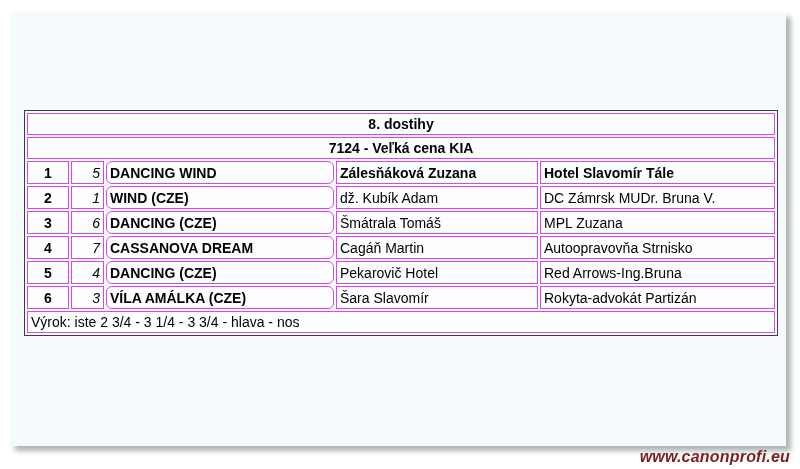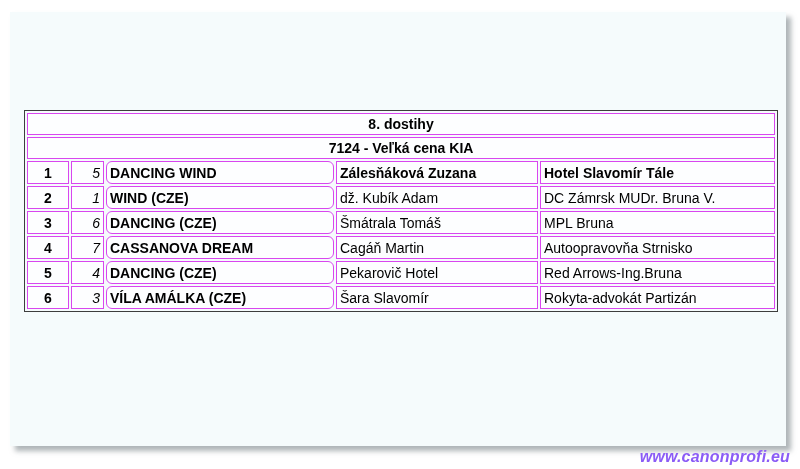--- a/index.html
+++ b/index.html
@@ -60,21 +60,21 @@
   td.horse-cell { font-weight: bold; border-radius: 6px; }
   tr.winner td.jockey-cell,
   tr.winner td.owner-cell { font-weight: bold; }
   .watermark {
     position: absolute;
     right: 10px;
     bottom: 3px;
     font-size: 16px;
     font-style: italic;
     font-weight: bold;
-    color: #8b5cf6;
+    color: #7f1d1d;
     text-decoration: none;
     letter-spacing: 0.2px;
   }
 </style>
 </head>
 <body>
 
 <div class="card">
   <table class="race-table">
     <colgroup>
@@ -104,21 +104,21 @@
         <td class="startno-cell">1</td>
         <td class="horse-cell">WIND (CZE)</td>
         <td class="jockey-cell">dž. Kubík Adam</td>
         <td class="owner-cell">DC Zámrsk MUDr. Bruna V.</td>
       </tr>
       <tr class="data-row">
         <td class="place-cell">3</td>
         <td class="startno-cell">6</td>
         <td class="horse-cell">DANCING (CZE)</td>
         <td class="jockey-cell">Šmátrala Tomáš</td>
-        <td class="owner-cell">MPL Bruna</td>
+        <td class="owner-cell">MPL Zuzana</td>
       </tr>
       <tr class="data-row">
         <td class="place-cell">4</td>
         <td class="startno-cell">7</td>
         <td class="horse-cell">CASSANOVA DREAM</td>
         <td class="jockey-cell">Cagáň Martin</td>
         <td class="owner-cell">Autoopravovňa Strnisko</td>
       </tr>
       <tr class="data-row">
         <td class="place-cell">5</td>
@@ -128,17 +128,20 @@
         <td class="owner-cell">Red Arrows-Ing.Bruna</td>
       </tr>
       <tr class="data-row">
         <td class="place-cell">6</td>
         <td class="startno-cell">3</td>
         <td class="horse-cell">VÍLA AMÁLKA (CZE)</td>
         <td class="jockey-cell">Šara Slavomír</td>
         <td class="owner-cell">Rokyta-advokát Partizán</td>
       </tr>
 
+      <tr>
+        <td class="verdict-cell" colspan="5">Výrok: iste 2 3/4 - 3 1/4 - 3 3/4 - hlava - nos</td>
+      </tr>
     </tbody>
   </table>
 </div>
 
 <a class="watermark" href="#">www.canonprofi.eu</a>
 
 </body></html>

